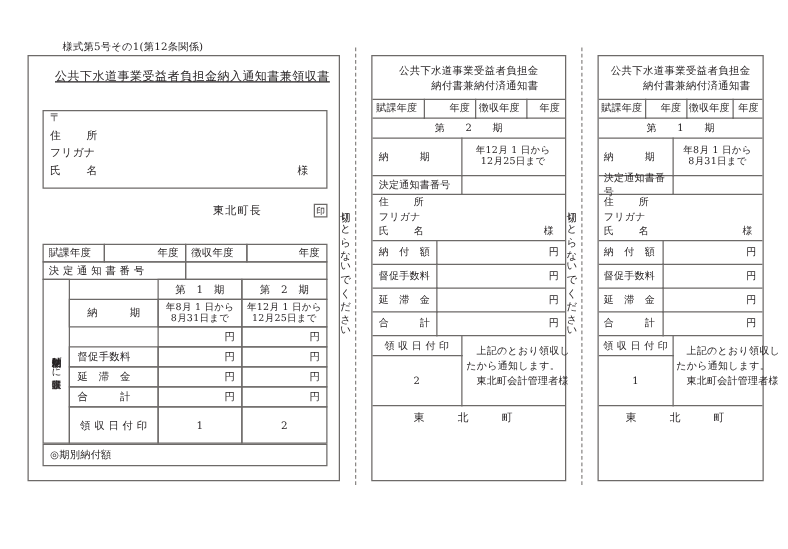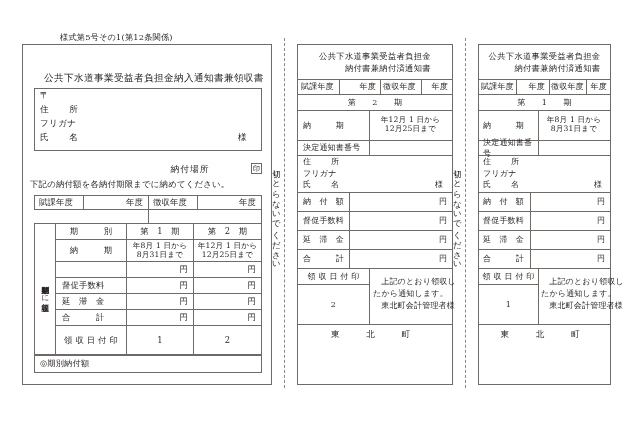--- a/index.html
+++ b/index.html
@@ -24,21 +24,21 @@
   
   .abs { position: absolute; box-sizing: border-box; }
   .bx  { border: 1px solid #6d6a68; box-sizing: border-box; }
   .ctr { display: flex; align-items: center; justify-content: center; }
   .lft { display: flex; align-items: center; justify-content: flex-start; }
   .rgt { display: flex; align-items: center; justify-content: flex-end; }
   .txt { white-space: pre; line-height: 1.15; }
 
   
   .formno {
-    left: 24px; top: 33px;
+    left: 14px; top: 33px;
     font-size: 8.2px;
     letter-spacing: .2px;
     color: #231f20;
     padding-left: 36px;
   }
 
   
   .panel { border: 1px solid #6d6a68; background: #fff; }
   #panel-left   { left: 22px;  top: 44px; width: 250px; height: 341px; }
   #panel-mid    { left: 297px; top: 44px; width: 156px; height: 341px; }
@@ -60,23 +60,24 @@
     letter-spacing: .6px;
     line-height: 1;
     color: #231f20;
     white-space: nowrap;
   }
   #caution-1 { left: 272px; top: 163px; }
   #caution-2 { left: 453px; top: 163px; }
 
   
   .ltitle {
-    left: 44px; top: 72px; width: 206px;
+    left: 44px; top: 56px; width: 206px;
     font-size: 9.6px; letter-spacing: .4px;
     text-align: center;
+    text-decoration: underline;
   }
   .ldate {
     left: 150px; top: 70px; width: 112px;
     font-size: 8.6px; letter-spacing: 9px;
     text-align: right;
   }
   #addr-box { left: 34px; top: 88px; width: 228px; height: 63px; }
   .addr-line { font-size: 8.6px; letter-spacing: .3px; }
   #addr-zip    { left: 40px; top: 91px; }
   #addr-addr   { left: 40px; top: 105px; letter-spacing: 6px; }
@@ -124,38 +125,37 @@
 
   <div class="abs ltitle txt">公共下水道事業受益者負担金納入通知書兼領収書</div>
 
   <div class="abs bx" id="addr-box"></div>
   <div class="abs addr-line txt" id="addr-zip">〒</div>
   <div class="abs addr-line txt" id="addr-addr">住　所</div>
   <div class="abs addr-line txt" id="addr-furi">フリガナ</div>
   <div class="abs addr-line txt" id="addr-name">氏　名</div>
   <div class="abs addr-line txt" id="addr-sama">様</div>
 
-  <div class="abs txt" id="mayor">納付場所</div>
+  <div class="abs txt" id="mayor">東北町長</div>
   <div class="abs ctr" id="seal">印</div>
-  <div class="abs txt" id="notice">下記の納付額を各納付期限までに納めてください。</div>
 
   <div class="abs" id="ltable">
 
     <div class="abs bx lft lbl" style="left:0;top:0;width:50px;height:15px;padding-left:4px;">賦課年度</div>
     <div class="abs bx rgt lbl" style="left:49px;top:0;width:66px;height:15px;padding-right:5px;">年度</div>
     <div class="abs bx lft lbl" style="left:114px;top:0;width:50px;height:15px;padding-left:4px;">徴収年度</div>
     <div class="abs bx rgt lbl" style="left:163px;top:0;width:65px;height:15px;padding-right:5px;">年度</div>
 
+    <div class="abs bx lft lbl" style="left:0;top:14px;width:115px;height:15px;padding-left:4px;">決 定 通 知 書 番 号</div>
     <div class="abs bx lft lbl" style="left:114px;top:14px;width:114px;height:15px;padding-left:5px;"></div>
 
     <div class="abs bx ctr" style="left:0;top:28px;width:22px;height:132px;">
       <span class="vlabel-cell">期別納付額並びに領収証書</span>
     </div>
 
-    <div class="abs bx ctr lbl" style="left:21px;top:28px;width:72px;height:17px;">期　　　別</div>
     <div class="abs bx ctr lbl" style="left:92px;top:28px;width:68px;height:17px;">第　1　期</div>
     <div class="abs bx ctr lbl" style="left:159px;top:28px;width:69px;height:17px;">第　2　期</div>
 
     <div class="abs bx ctr lbl" style="left:21px;top:44px;width:72px;height:23px;">納　　　期</div>
     <div class="abs bx ctr lbl txt" style="left:92px;top:44px;width:68px;height:23px;text-align:center;font-size:7.6px;">年8月 1 日から
 8月31日まで</div>
     <div class="abs bx ctr lbl txt" style="left:159px;top:44px;width:69px;height:23px;text-align:center;font-size:7.6px;">年12月 1 日から
 12月25日まで</div>
 
     <div class="abs bx rgt lbl" style="left:92px;top:66px;width:68px;height:17px;padding-right:5px;">円</div>

